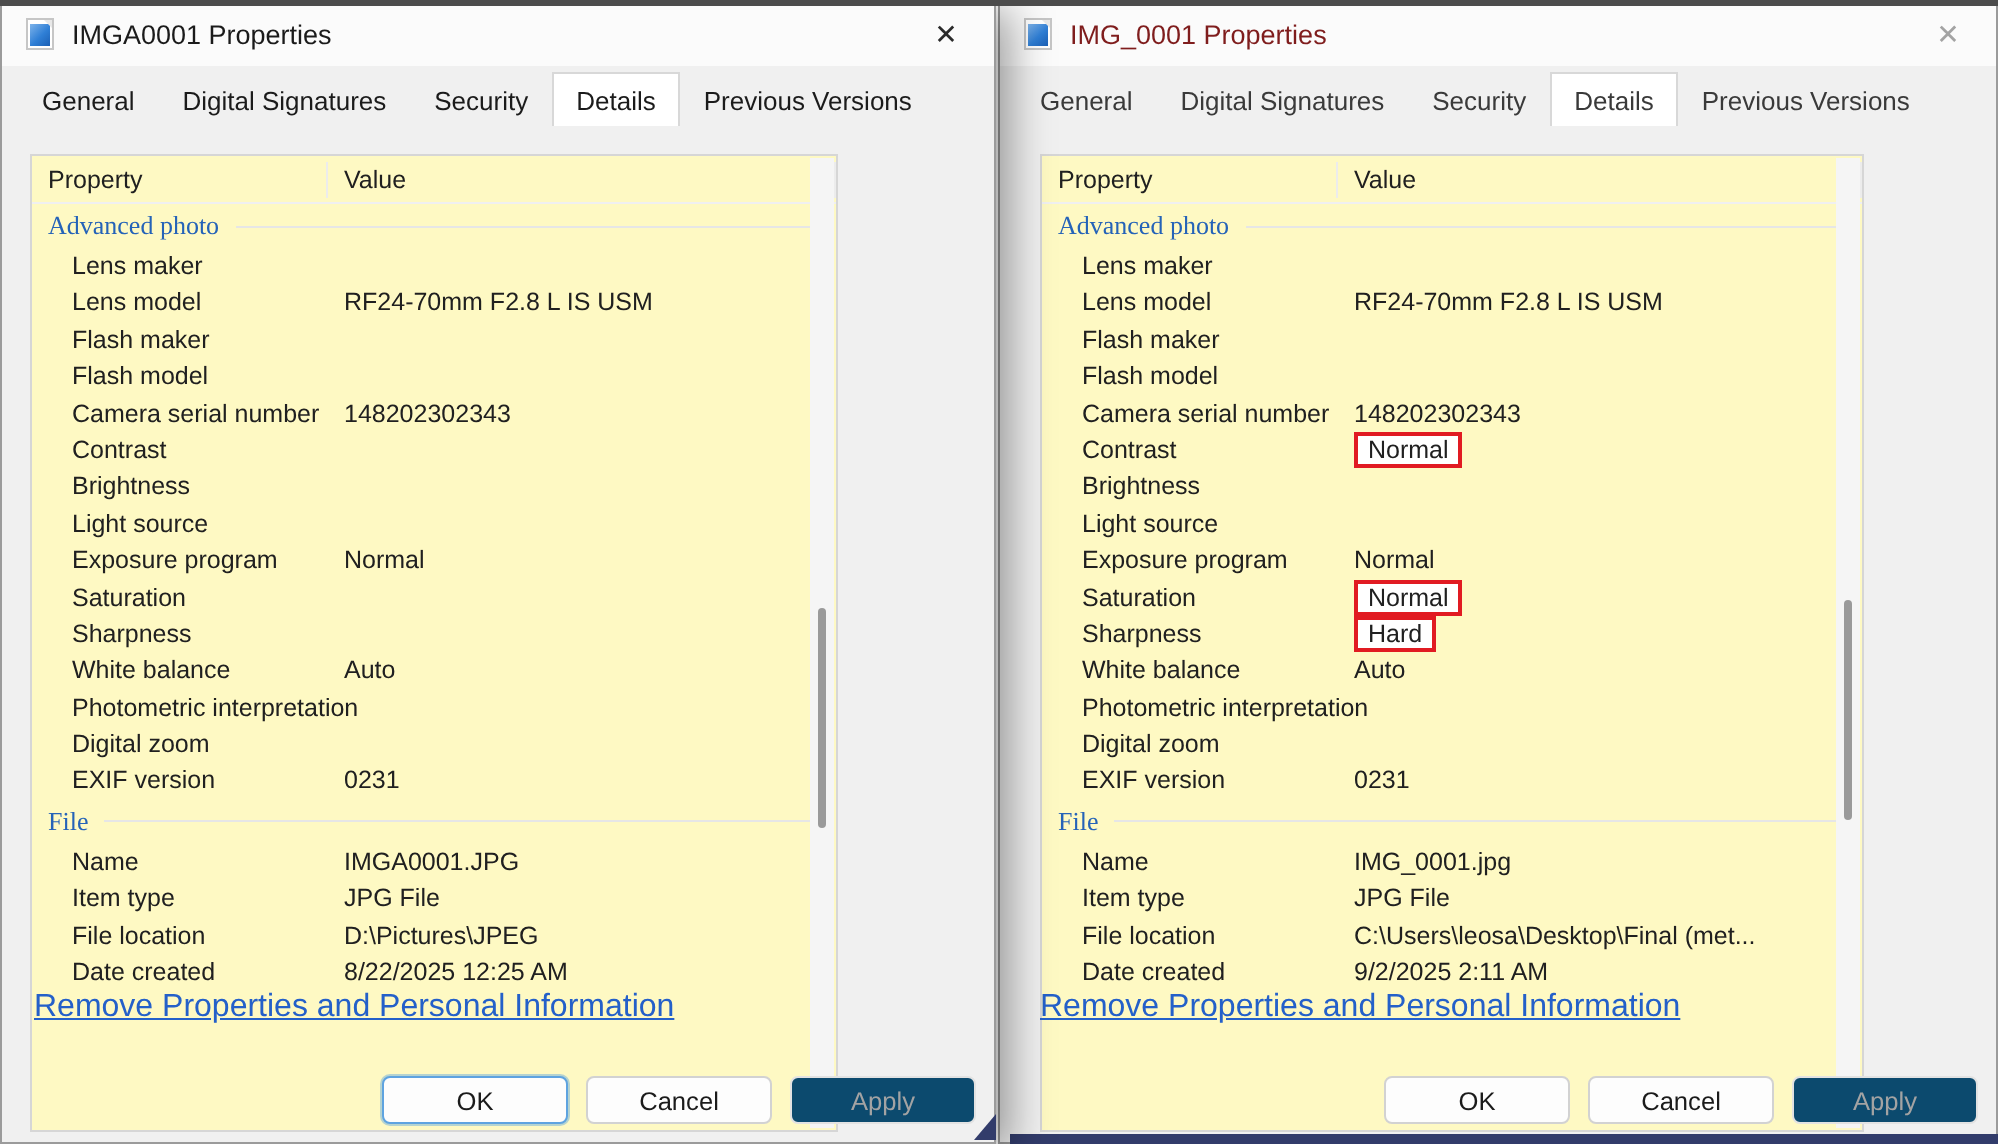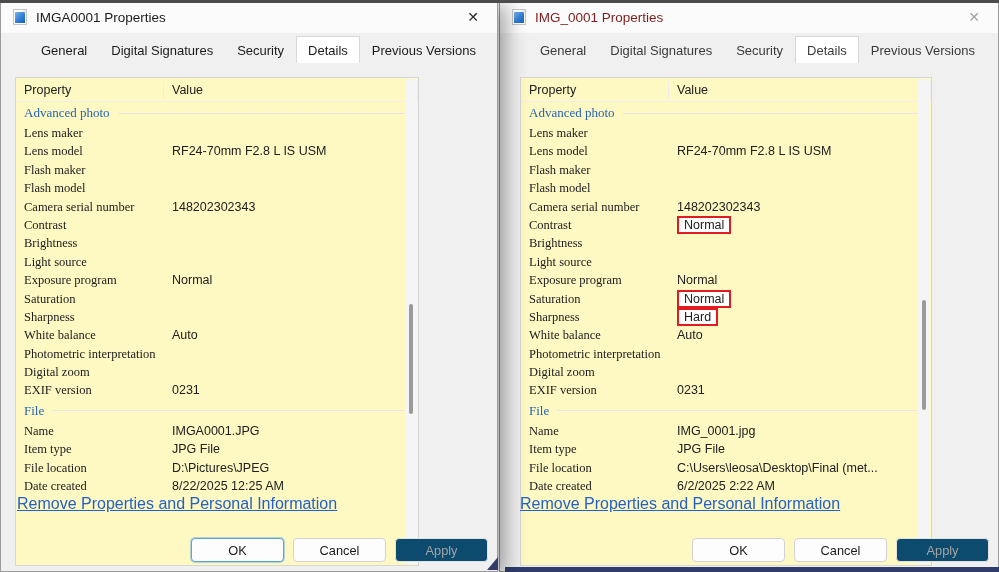--- a/index.html
+++ b/index.html
@@ -14,39 +14,39 @@
 
   .titlebar { height:32px; display:flex; align-items:center; padding:0 12px; background:#fbfbfb; }
   .file-icon { width:14px; height:16px; background:#ffffff; border:1px solid #c6c6c6; position:relative; flex:none; }
   .file-icon .pic { position:absolute; left:1px; top:2px; right:1px; bottom:1px; background:linear-gradient(135deg,#7db3ea 0%,#2f7fd6 55%,#1b5fb4 100%); }
   .file-icon .fold { position:absolute; top:0; right:0; width:0; height:0; border-top:4px solid #e8e8e8; border-left:4px solid transparent; }
   .title { font-size:13.5px; color:#1b1b1b; margin-left:9px; white-space:nowrap; }
   .inactive .title { color:#7f1d1d; }
   .close { margin-left:auto; font-size:14px; color:#2b2b2b; width:24px; text-align:center; cursor:default; }
   .inactive .close { color:#a3a3a3; }
 
-  .tabs { display:flex; align-items:flex-end; padding:8px 0 0 8px; height:30px;margin-left:20px; }
+  .tabs { display:flex; align-items:flex-end; padding:8px 0 0 8px; height:30px; }
   .tab { font-size:13px; color:#1b1b1b; padding:4px 11px 5px; border:1px solid transparent; border-bottom:none; white-space:nowrap; }
   .tab.active { background:#ffffff; border-color:#d8d8d8; padding-top:6px; position:relative; z-index:2; }
   .inactive .tab { color:#3a3a3a; }
 
   .listbox { position:absolute; top:76px; height:489px; background:#fef9c3; border:1px solid #d6d6d6; overflow:hidden; font-size:12.5px; color:#202020; }
   .left  .listbox { left:14px; width:404px; }
   .right .listbox { left:20px; width:412px; }
 
   .lheader { display:flex; height:24px; align-items:center; border-bottom:1px solid #f0f0f0; color:#202020; }
   .lheader .hprop { width:148px; padding-left:8px; border-right:1px solid #ececec; height:18px; line-height:18px; }
   .lheader .hval  { flex:1; padding-left:8px; border-right:1px solid #ececec; height:18px; line-height:18px; }
 
   .sec { display:flex; align-items:center; height:22px; padding-left:8px; }
   .sec-t { color:#2563b8; font-size:13px; white-space:nowrap;font-family:Liberation Serif, serif; }
   .sec-line { flex:1; height:1px; background:#e6e6e6; margin:0 4px 0 8px; }
 
   .prow { display:flex; height:18.4px; line-height:18.4px; }
-  .plabel { width:148px; flex:none; padding-left:8px; white-space:nowrap;font-family:Liberation Serif, serif; }
+  .plabel { width:148px; flex:none; padding-left:20px; white-space:nowrap; }
   .pvalue { flex:1; padding-left:8px; white-space:nowrap; }
   .flag { display:inline-block; border:2px solid #e11b22; padding:0 5px; line-height:14px; height:18px; position:relative; top:0; background:#fff; }
 
   .sb-track { position:absolute; top:1px; right:1px; bottom:1px; width:12px; background:#f5f5f5; }
   .sb-thumb { position:absolute; left:4px; width:4px; height:110px; background:#9a9a9a; border-radius:2px; }
   .left  .sb-thumb { top:225px; }
   .right .sb-thumb { top:221px; }
 
   .remove-link { position:absolute; top:494px; font-size:16px; color:#2460c9; text-decoration:underline; white-space:nowrap; cursor:pointer; }
   .left  .remove-link { left:16px; }
@@ -284,21 +284,21 @@
           <div class="prow">
             <span class="plabel">Item type</span>
             <span class="pvalue"><span>JPG File</span></span>
           </div>
           <div class="prow">
             <span class="plabel">File location</span>
             <span class="pvalue"><span>C:\Users\leosa\Desktop\Final (met...</span></span>
           </div>
           <div class="prow">
             <span class="plabel">Date created</span>
-            <span class="pvalue"><span>6/2/2025 2:22 AM</span></span>
+            <span class="pvalue"><span>9/2/2025 2:11 AM</span></span>
           </div>
         </div>
       <div class="sb-track">
           <div class="sb-thumb"></div>
         </div>
     </div>
     <a class="remove-link">Remove Properties and Personal Information</a>
     <div class="footer">
         <button class="btn default">OK</button>
         <button class="btn default">Cancel</button>

